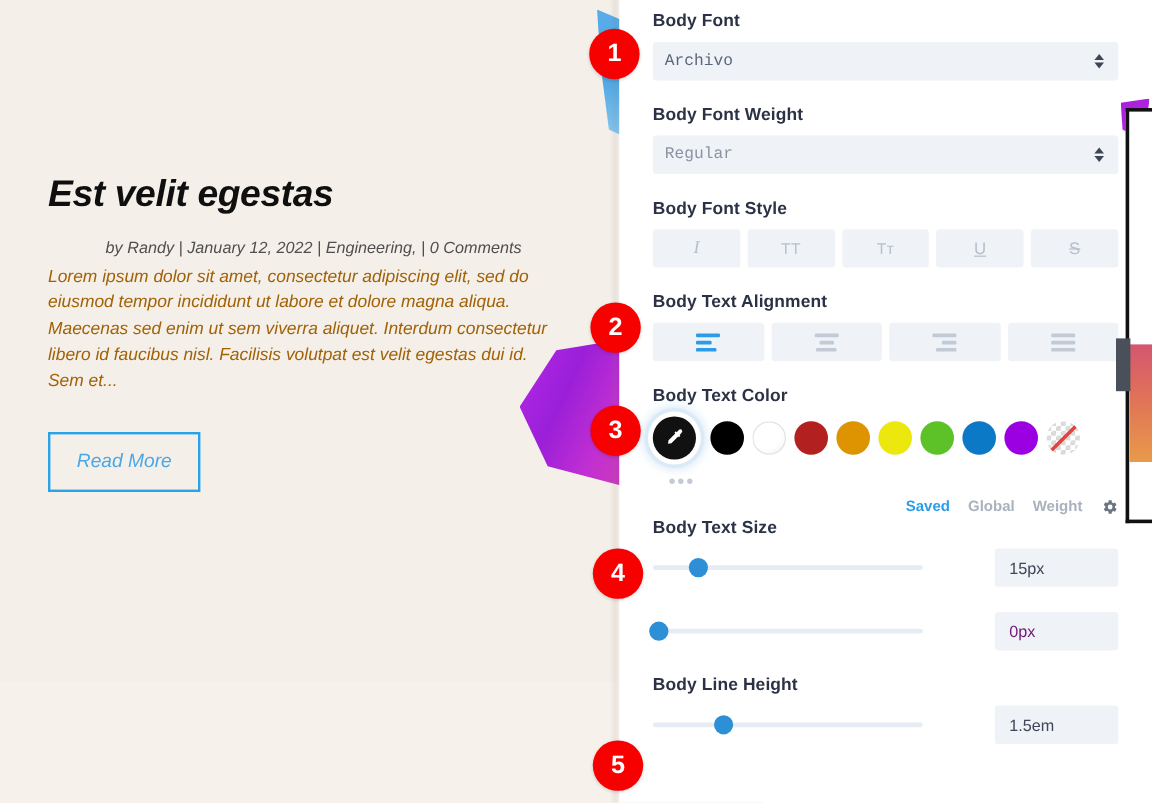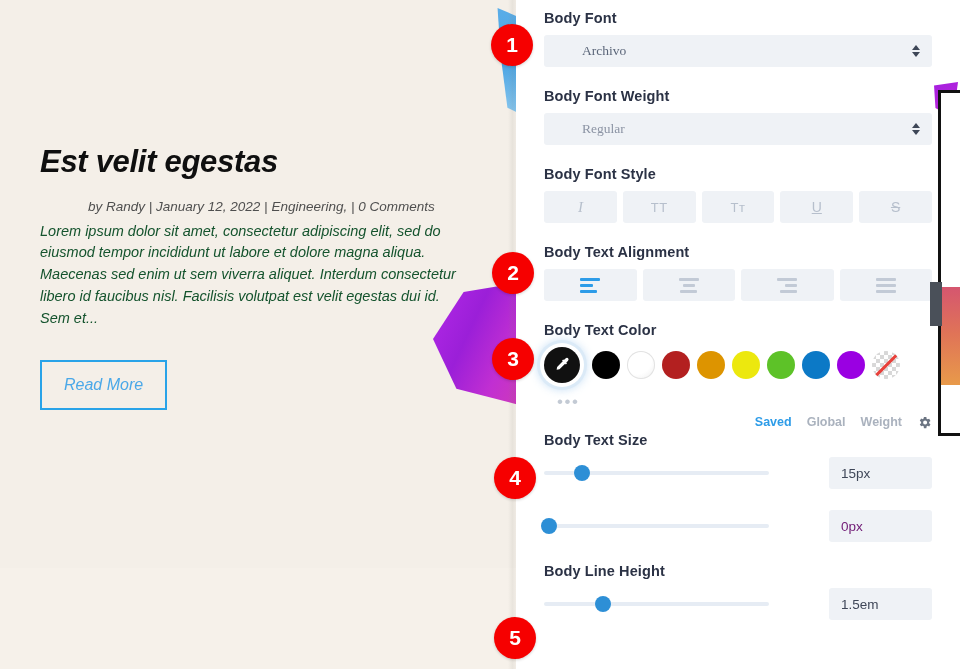--- a/index.html
+++ b/index.html
@@ -48,21 +48,21 @@
     color: #4f4f4f;
     font-family: "Liberation Sans", sans-serif;
     white-space: nowrap;
     padding-left: 48px;
   }
 
   .post-body {
     margin-top: 7px;
     font-size: 14.5px;
     line-height: 1.5em;
-    color: #14532d;
+    color: #a16207;
     width: 425px;
     font-family: "Liberation Sans", sans-serif;
   }
 
   .read-more {
     display: inline-block;
     margin-top: 31px;
     padding: 15px 22px;
     border: 2px solid #29a3e8;
     color: #4aa8e8;
@@ -185,22 +185,21 @@
     background: #eff2f6;
     border-radius: 3px;
     display: flex;
     align-items: center;
     padding: 0 10px;
     cursor: pointer;
   }
   .select-value {
     font-size: 13.5px;
     color: #5b6679;
-    font-family: Liberation Serif, serif;
-    margin-left: 28px;
+    font-family: Liberation Mono, monospace;
   }
   .select-value.muted { color: #8b93a3; }
   .select-caret {
     position: absolute;
     right: 12px; top: 50%;
     transform: translateY(-50%);
     display: flex;
     flex-direction: column;
     align-items: center;
     gap: 2px;

